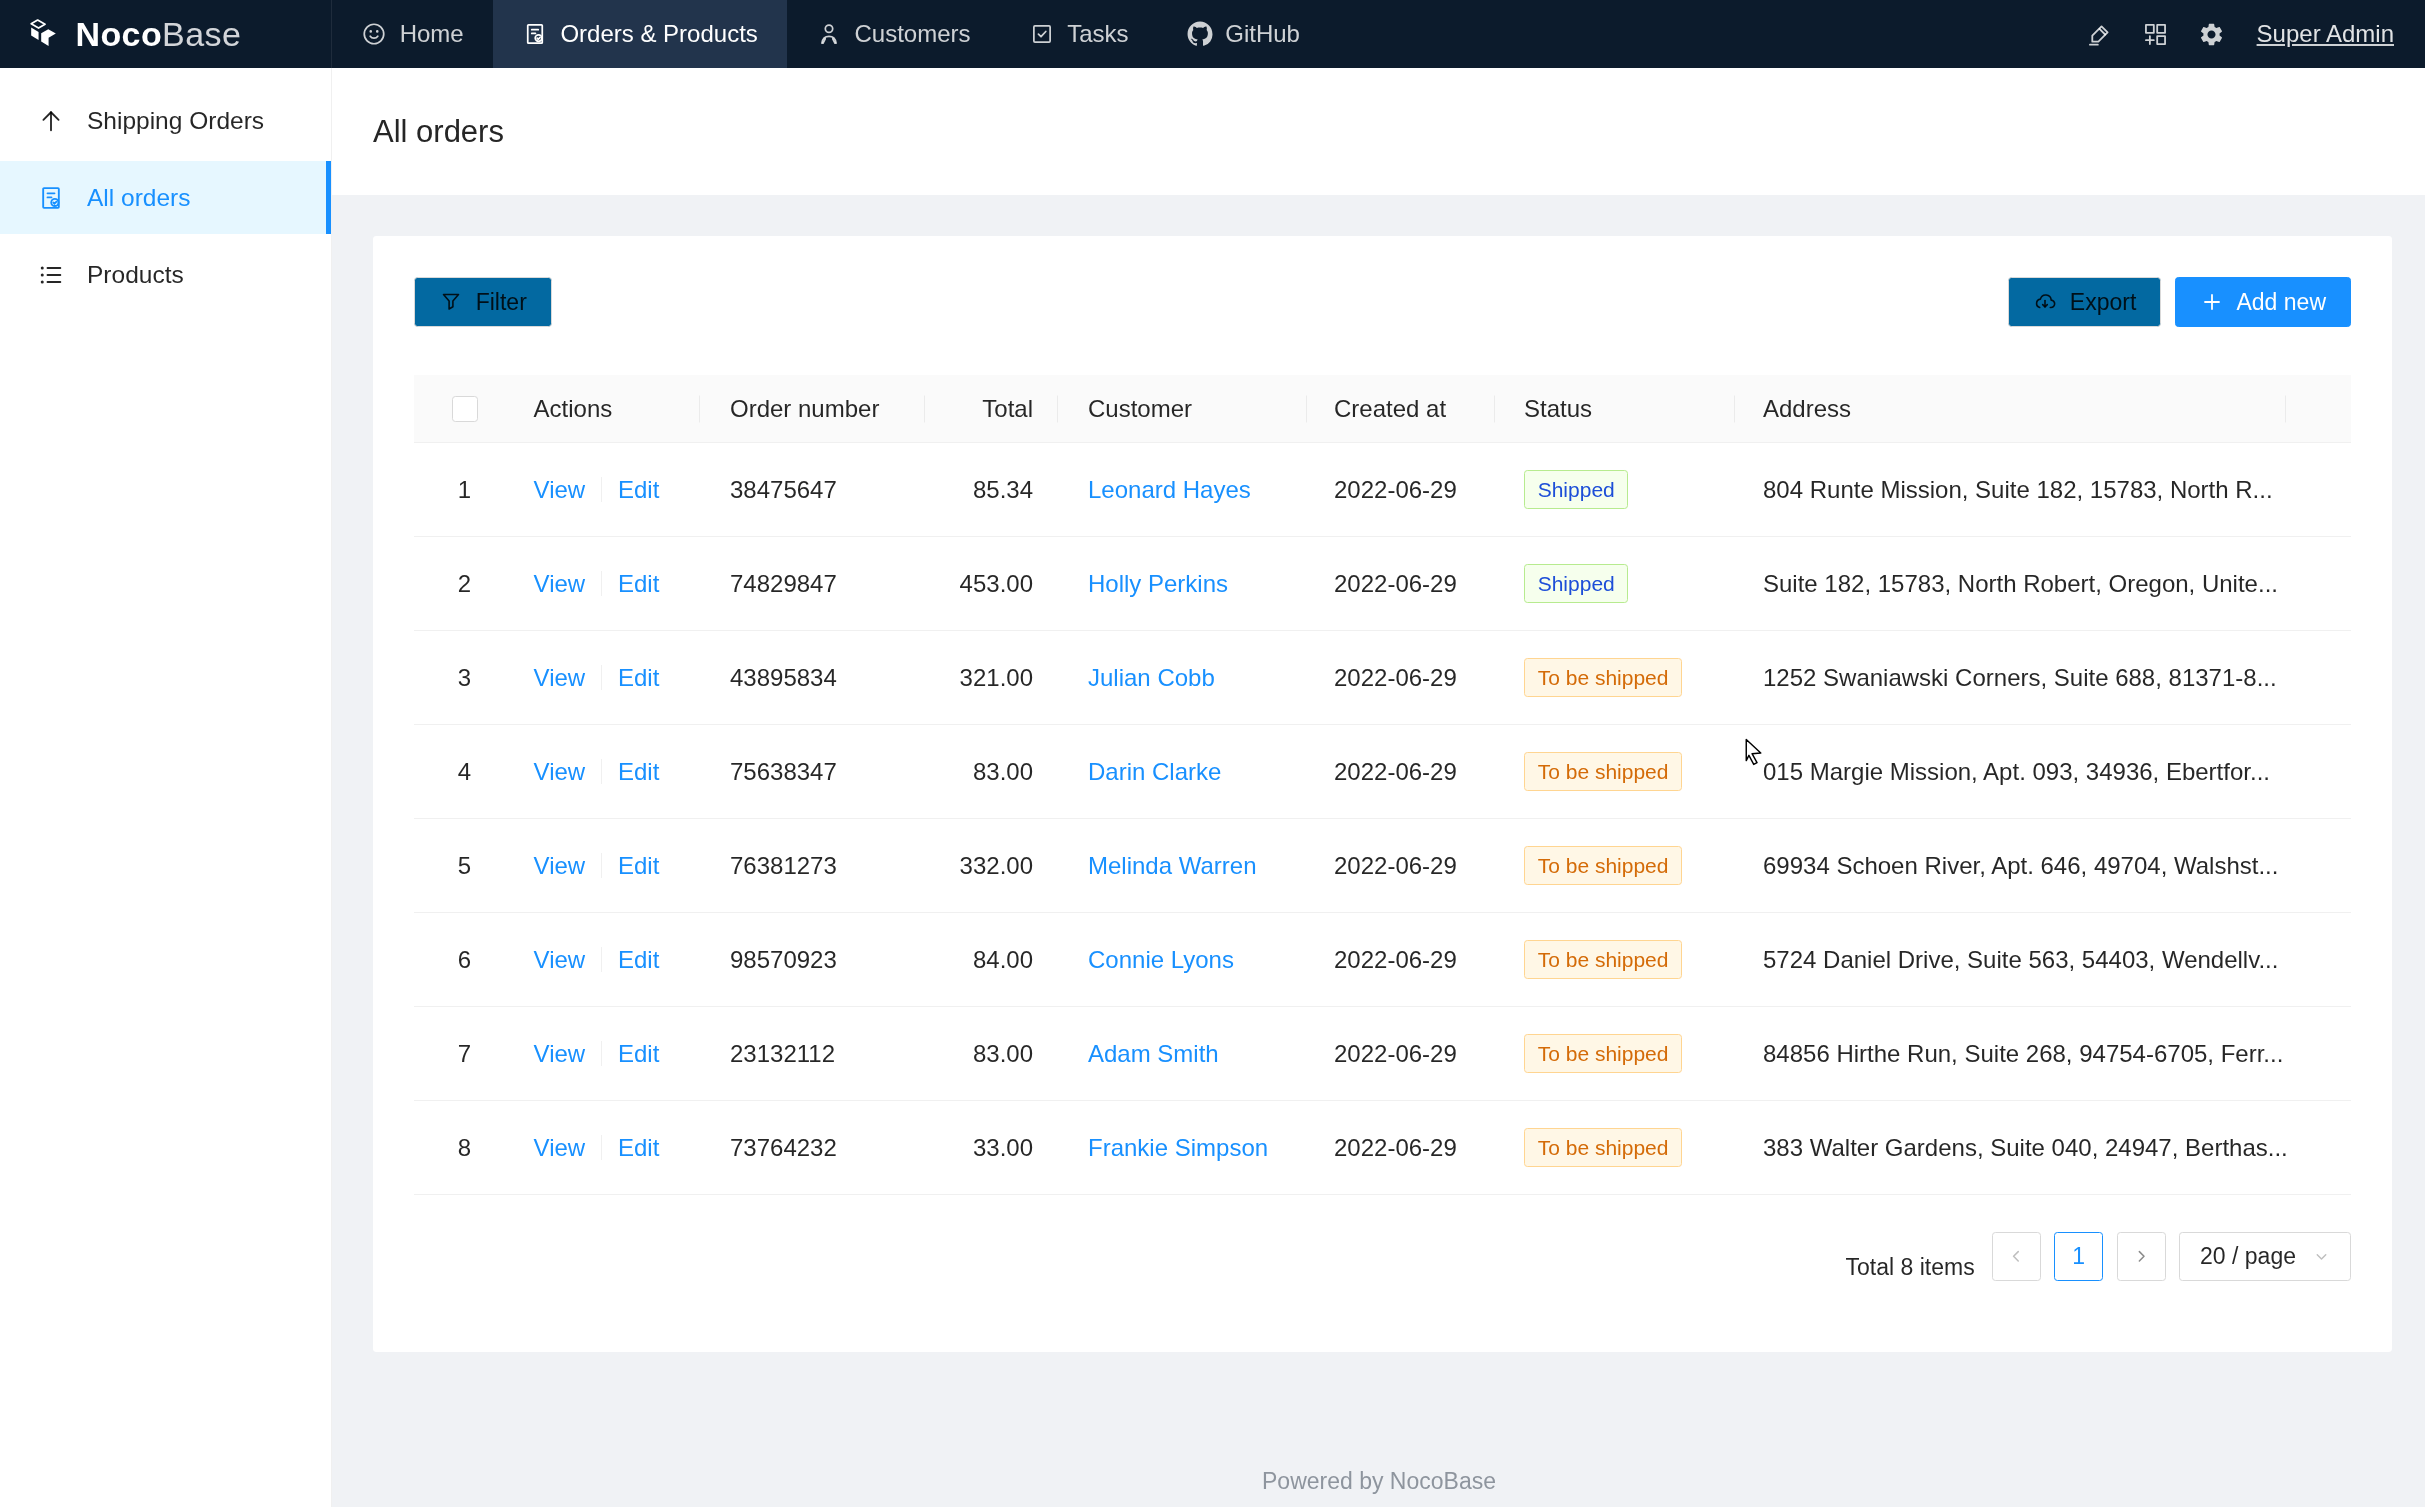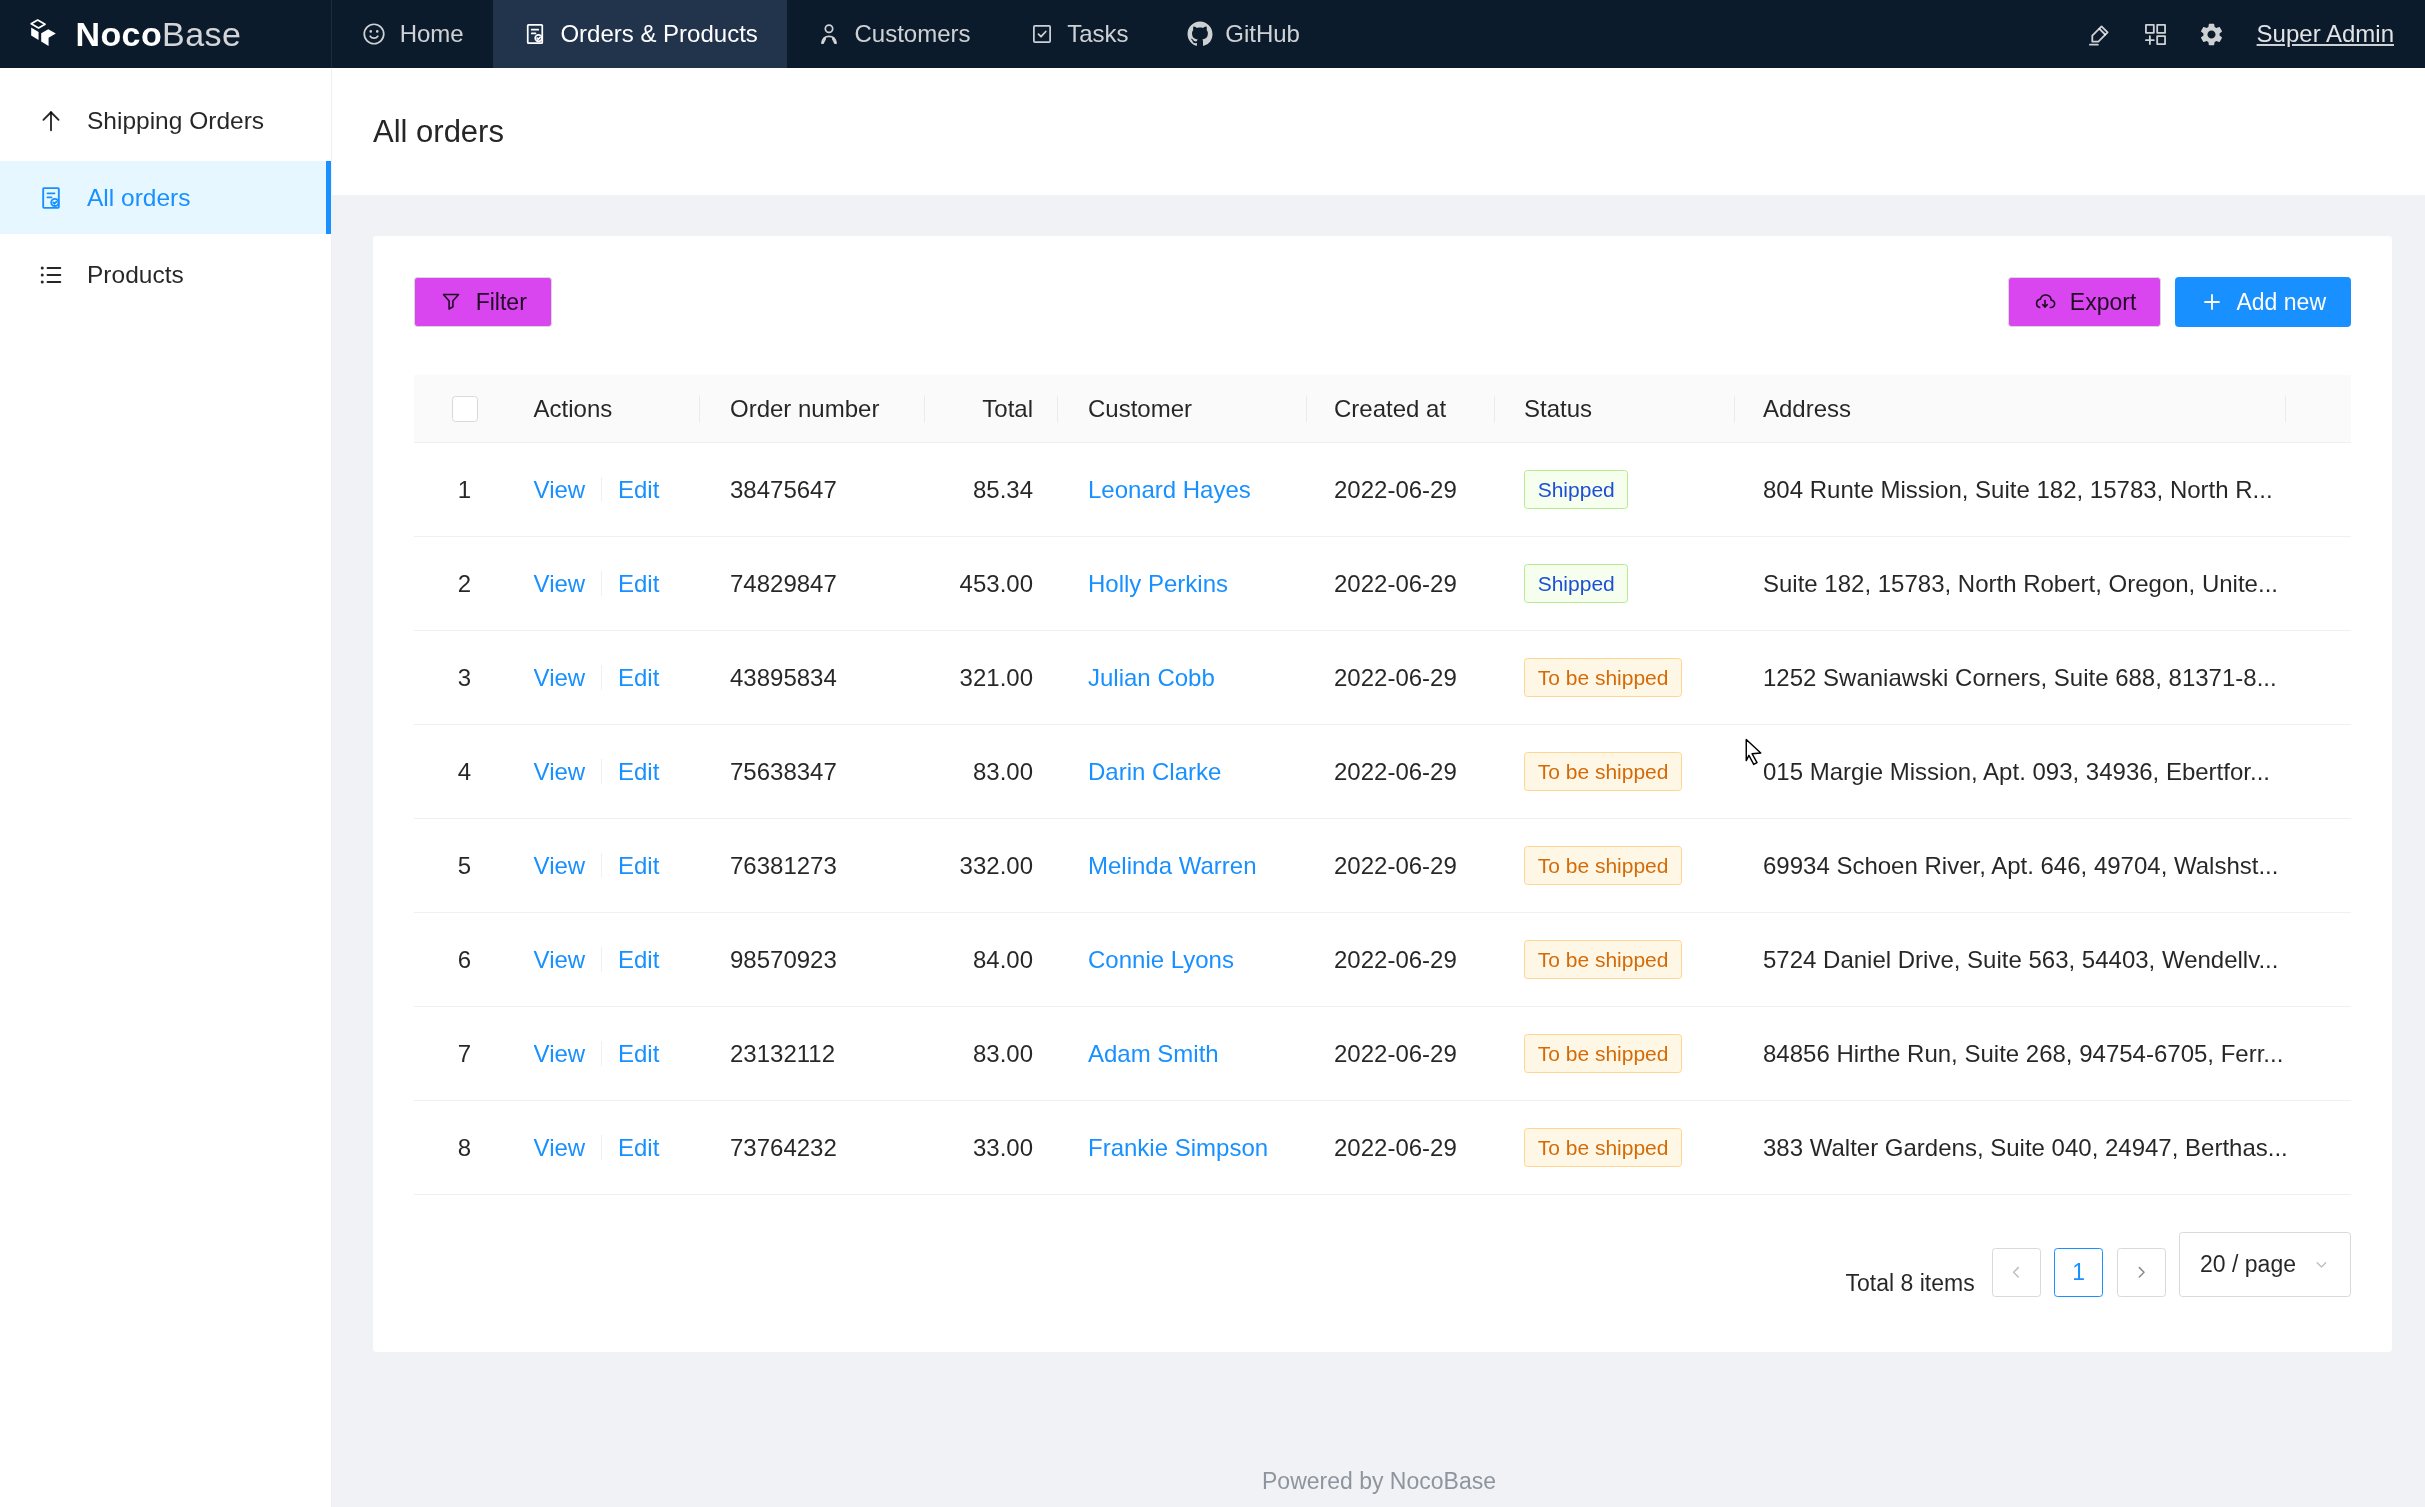--- a/index.html
+++ b/index.html
@@ -63,21 +63,21 @@
     height: 127px; background: #ffffff; display: flex; align-items: center; padding-left: 41px;
   }
   .page-title { font-size: 31px; font-weight: 500; color: #262626; }
   .content { padding: 41px 34px 0 41px; }
   .card { background: #ffffff; border-radius: 3.4px; padding: 41px; min-height: 1116px; }
 
   
   .toolbar { display: flex; align-items: center; }
   .btn {
     height: 50px; display: inline-flex; align-items: center; gap: 12.7px; padding: 0 24px;
-    background: #d946ef; border: 0.8px solid #d9d9d9; border-radius: 3.4px;
+    background: #0369a1; border: 0.8px solid #d9d9d9; border-radius: 3.4px;
     font-size: 23px; color: rgba(0,0,0,0.85); cursor: pointer; white-space: nowrap;
     font-family: "Liberation Sans", sans-serif;
   }
   .btn svg { width: 24px; height: 24px; }
   .btn.primary { background: #1890ff; border-color: #1890ff; color: #ffffff; }
   .toolbar .spacer { flex: 1; }
   .btn + .btn { margin-left: 13.5px; justify-content: center; }
 
   
   .tbl {
@@ -132,21 +132,21 @@
   }
   .pg-btn svg { width: 18.6px; height: 18.6px; }
   .pg-btn.prev { color: #bfbfbf; }
   .pg-btn.next { color: #8c8c8c; }
   .pg-current {
     width: 49px; height: 49px; background: #fff; border: 0.8px solid #1890ff; border-radius: 3.4px;
     color: #1890ff; display: flex; align-items: center; justify-content: center;
     font-weight: 500; cursor: pointer;
   }
   .pg-size {
-    height: 65px; background: #fff; border: 0.8px solid #d9d9d9; border-radius: 3.4px;
+    height: 49px; background: #fff; border: 0.8px solid #d9d9d9; border-radius: 3.4px;
     display: flex; align-items: center; gap: 17px; padding: 0 20px; cursor: pointer;
   }
   .pg-size svg { width: 17px; height: 17px; color: #bfbfbf; }
 
   .footer {
     position: absolute; left: 0; right: 0; bottom: 13.5px; text-align: center;
     font-size: 23px; color: #8e959e;
   }
   .cursor { position: absolute; left: 1739px; top: 737px; pointer-events: none; z-index: 99; }
 </style>

